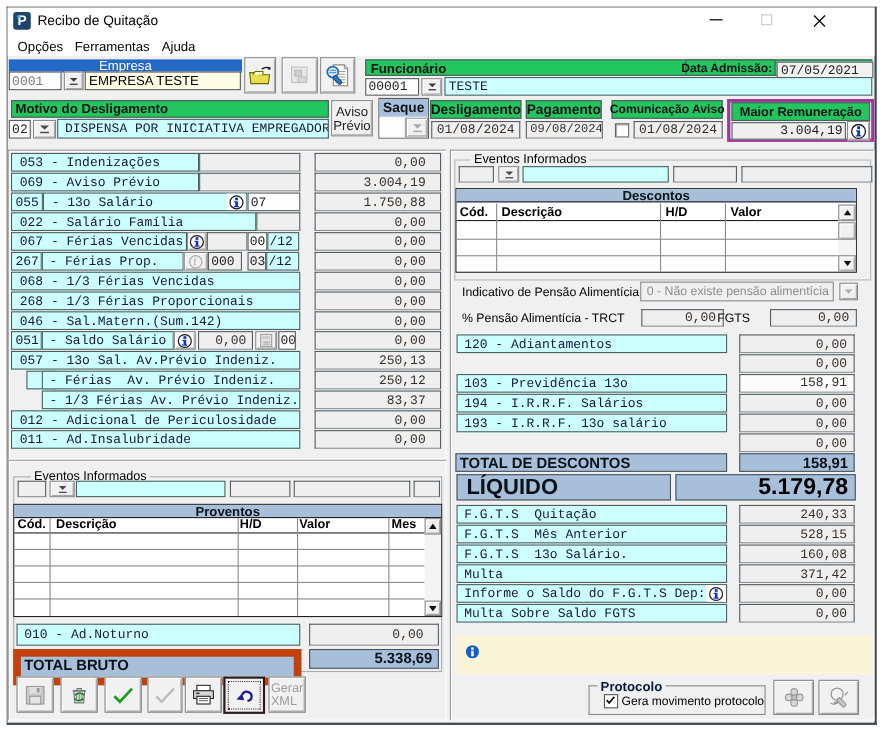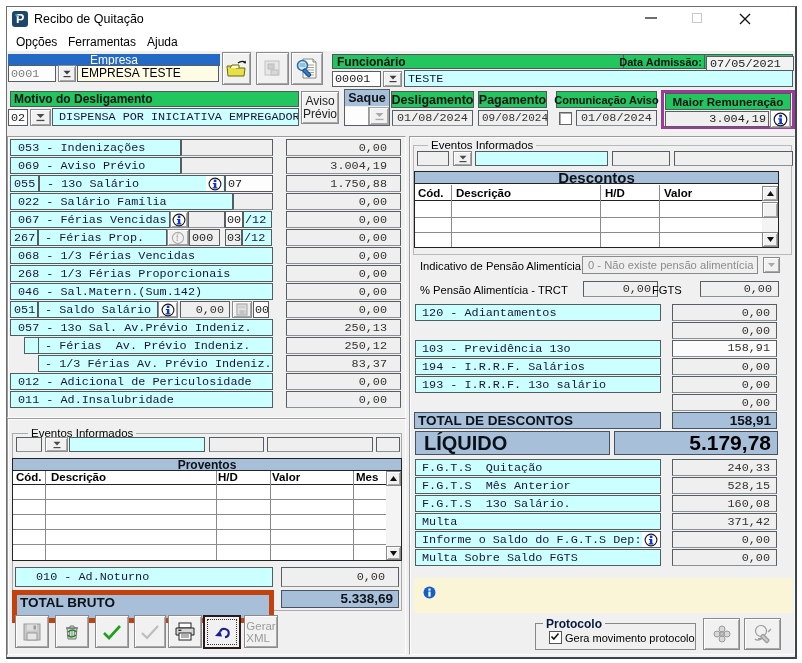--- a/index.html
+++ b/index.html
@@ -266,24 +266,24 @@
       <svg width="7" height="5">
         <path d="M3.5 0 L7 5 H0 Z" fill="#111"></path>
       </svg>
     </div>
 <div class="btn" style="left:386px;top:546px;width:15px;height:14px;">
       <svg width="7" height="5">
         <path d="M0 0 H7 L3.5 5 Z" fill="#111"></path>
       </svg>
     </div>
 
-<div class="cy" style="left:15px;top:567px;width:258px;height:20px;padding-left:20px;">010 - Ad.Noturno</div>
+<div class="cy" style="left:15px;top:567px;width:258px;height:20px;padding-left:6px;">010 - Ad.Noturno</div>
 <div class="vb" style="left:281px;top:567px;width:118px;height:20px;padding-right:13px;">0,00</div>
 
-<div class="abs" style="left:12px;top:590px;width:262px;height:33px;background:#a7bfd8;border:5px solid #c2410c;color:#0b1118;font-weight:bold;font-size:13.5px;line-height:16px;padding-left:3px;box-sizing:border-box;">TOTAL BRUTO</div>
+<div class="abs" style="left:12px;top:590px;width:262px;height:33px;background:#a7bfd8;border:7px solid #c2410c;color:#0b1118;font-weight:bold;font-size:13.5px;line-height:16px;padding-left:3px;box-sizing:border-box;">TOTAL BRUTO</div>
 <div class="abs" style="left:281px;top:590px;width:118px;height:18px;background:#a7bfd8;border:1px solid #46525e;color:#0b1118;font-weight:bold;font-size:13.5px;line-height:16px;text-align:right;padding-right:5px;box-sizing:border-box;">5.338,69</div>
 
 <div class="btn" style="left:15px;top:615px;width:34px;height:33px;">
  <svg width="18" height="18">
         <rect x="1" y="1" width="16" height="16" fill="#c9c9c9" stroke="#9a9a9a"></rect>
         <rect x="4" y="1.5" width="10" height="6" fill="#dedede"></rect>
         <rect x="10.5" y="2.5" width="2.5" height="4" fill="#9a9a9a"></rect>
         <rect x="4" y="10" width="10" height="7" fill="#e6e6e6" stroke="#9a9a9a"></rect>
       </svg>
     </div>
@@ -334,21 +334,21 @@
  <svg width="8" height="8">
         <path d="M0.5 0.8 H7.5 L4 4.4 Z" fill="#4a4a4a"></path>
         <rect x="0.5" y="6" width="7" height="1.2" fill="#4a4a4a"></rect>
       </svg>
     </div>
 <div class="cy" style="left:475px;top:151px;width:133px;height:15px;"></div>
 <div class="vb" style="left:612px;top:151px;width:58px;height:15px;"></div>
 <div class="vb" style="left:674px;top:151px;width:119px;height:15px;"></div>
 
 <div class="abs" style="left:414px;top:171px;width:365px;height:77px;background:#fff;border:1px solid #222;"></div>
-<div class="abs" style="left:415px;top:172px;width:363px;height:12px;background:#a7bfd8;border-bottom:1px solid #222;color:#0e1318;font-weight:bold;font-size:15px;text-align:center;line-height:12px;">Descontos</div>
+<div class="abs" style="left:415px;top:172px;width:363px;height:12px;background:#a7bfd8;border-bottom:1px solid #222;color:#0e1318;font-weight:bold;font-size:12px;text-align:center;line-height:12px;">Descontos</div>
 <div class="abs" style="left:415px;top:185px;width:363px;height:16px;border-bottom:1px solid #222;font-weight:bold;font-size:11.5px;color:#000;">
  <span class="abs" style="left:3px;top:2px;">Cód.</span>
  <span class="abs" style="left:41px;top:2px;">Descrição</span>
  <span class="abs" style="left:190px;top:2px;">H/D</span>
  <span class="abs" style="left:249px;top:2px;">Valor</span>
 </div>
 <div class="abs" style="left:451px;top:185px;width:1px;height:62px;background:#8a8a8a;"></div>
 <div class="abs" style="left:600px;top:185px;width:1px;height:62px;background:#8a8a8a;"></div>
 <div class="abs" style="left:659px;top:185px;width:1px;height:62px;background:#8a8a8a;"></div>
 <div class="abs" style="left:415px;top:217px;width:347px;height:1px;background:#8a8a8a;"></div>

